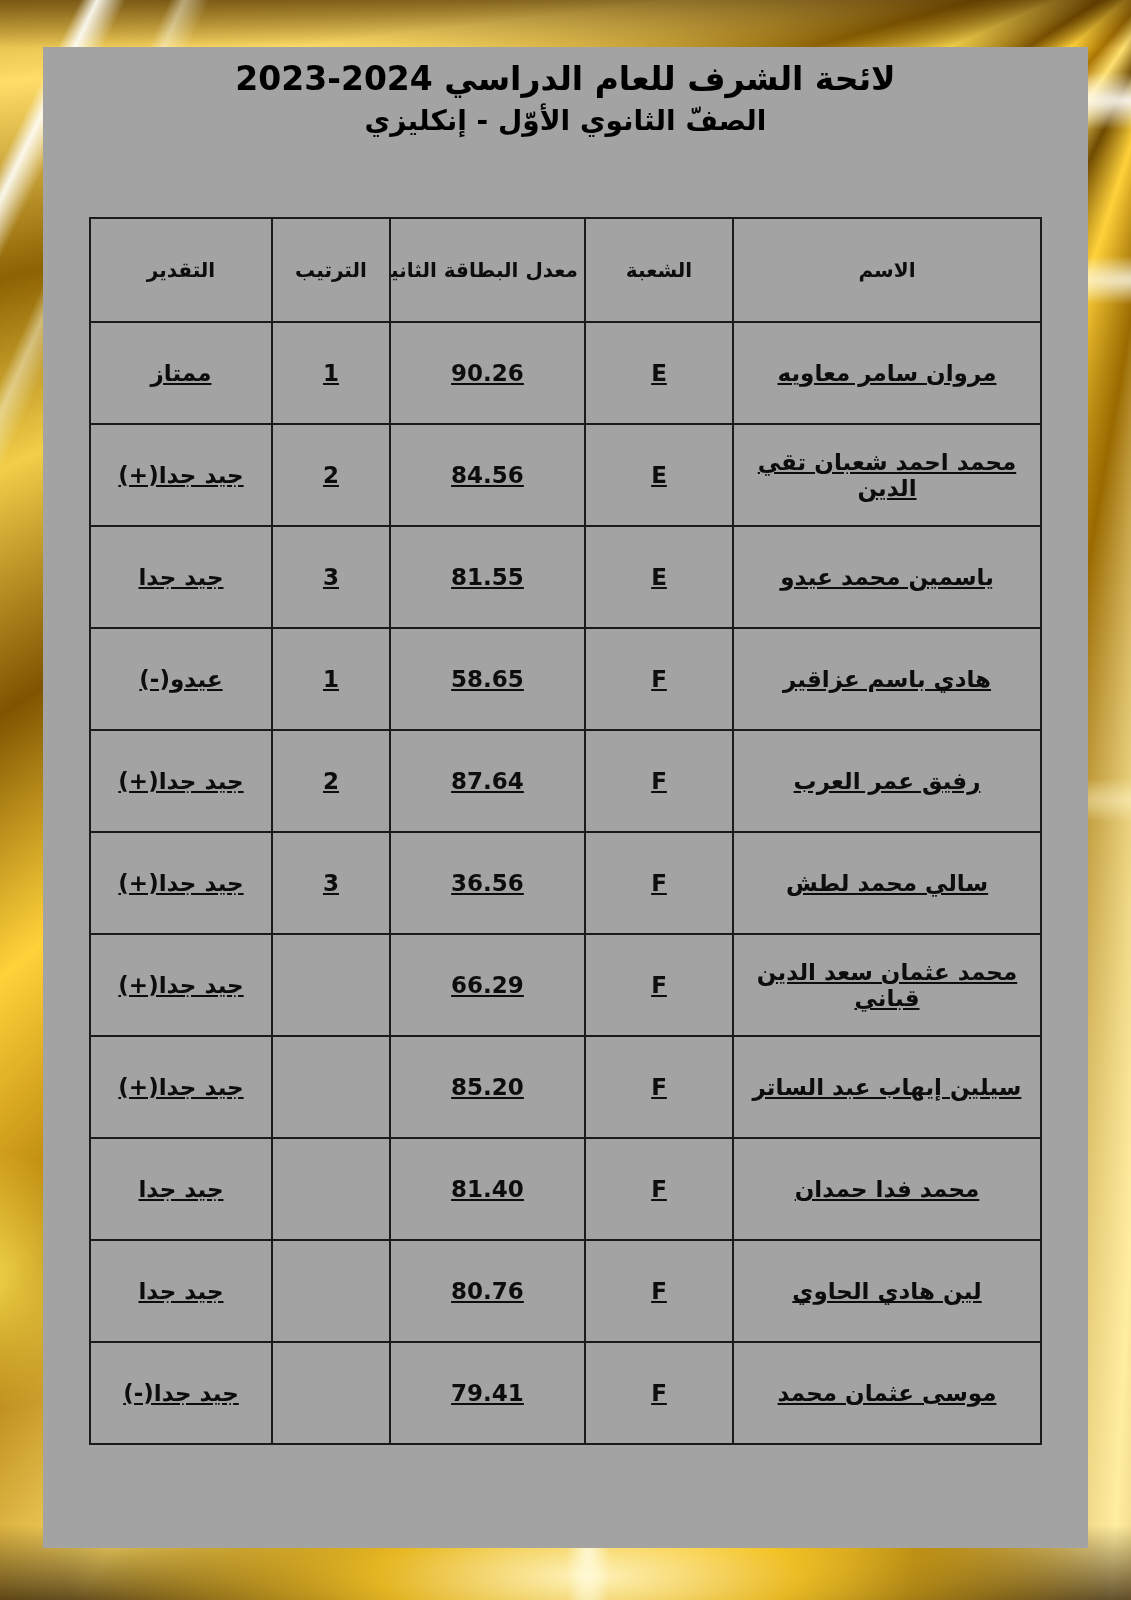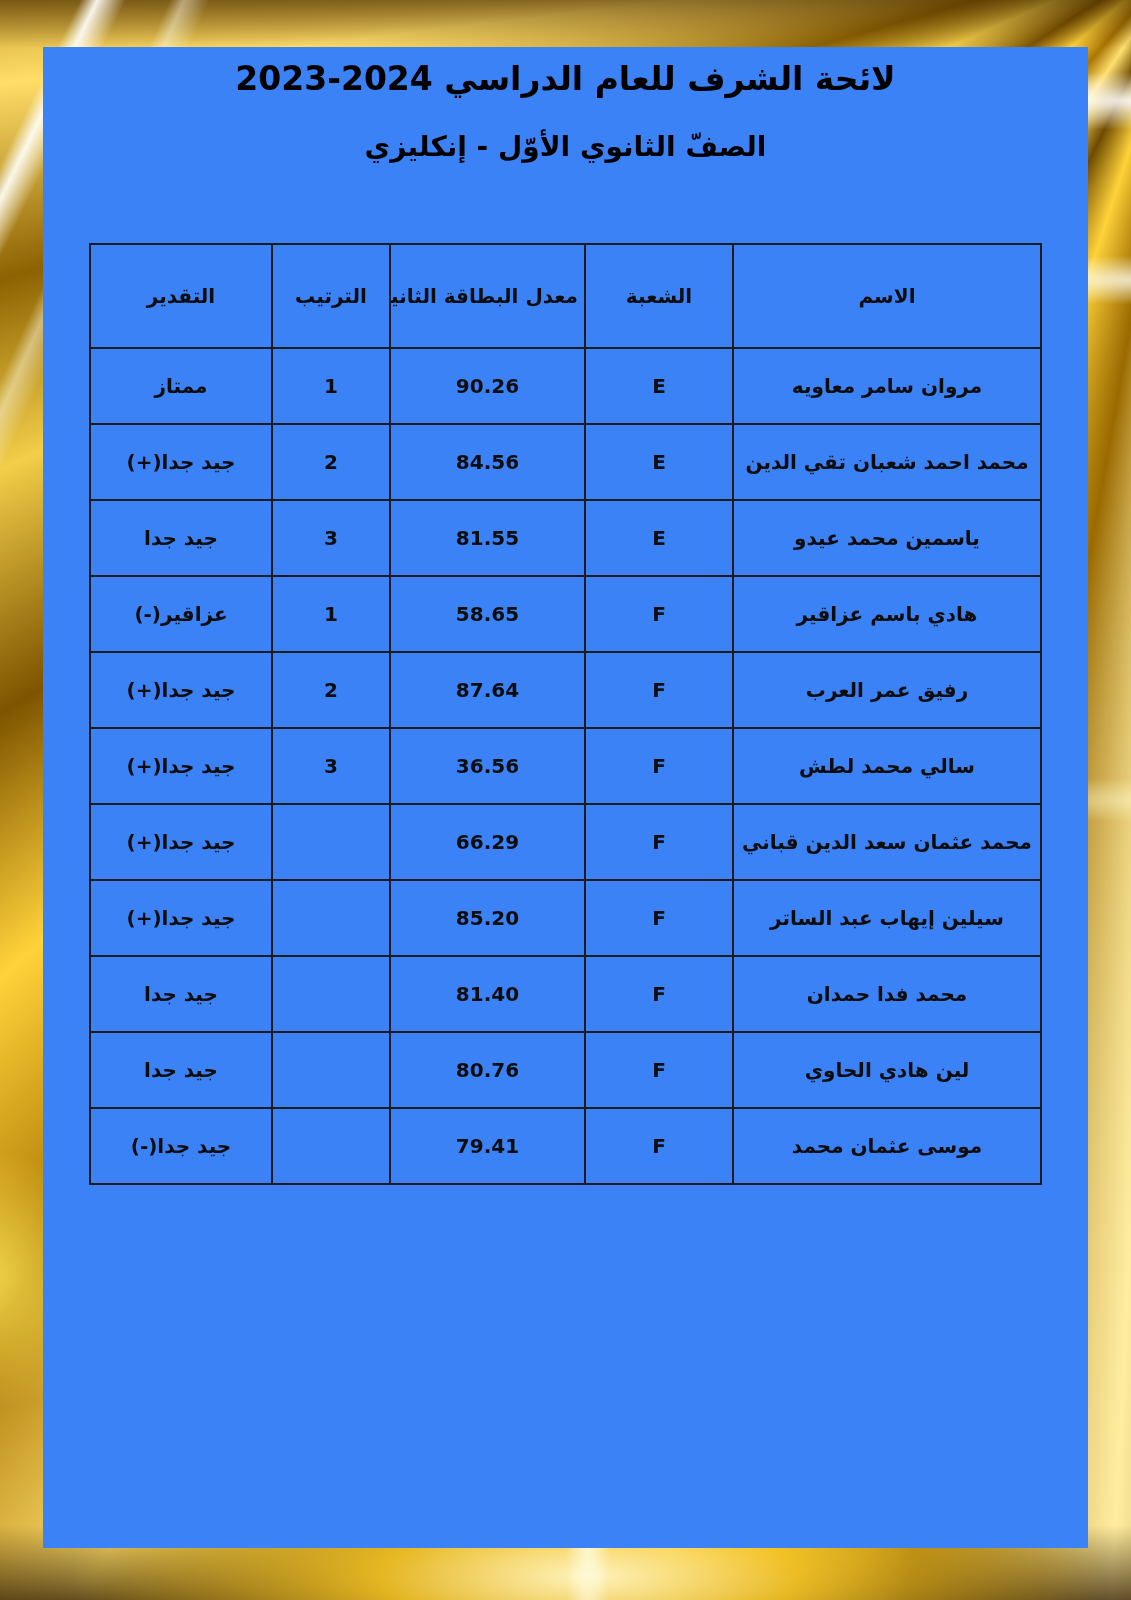--- a/index.html
+++ b/index.html
@@ -53,35 +53,34 @@
         #9a6a00 271deg,
         #d9a312 279deg,
         #b57d04 287deg 360deg);
   }
 
   
   .card {
     position: absolute;
     left: 43px; top: 47px;
     width: 1045px; height: 1501px;
-    background: #3b82f6;
+    background: #a3a3a3;
   }
 
   .titles {
     padding-top: 10px;
     text-align: center;
     color: #000000;
     font-weight: bold;
   }
   .title-line {
     font-size: 33px;
     line-height: 44px;
   }
   .subtitle {
-    margin-top: 26px;
     font-size: 28px;
     line-height: 40px;
   }
 
   
   table.grades {
     margin: 76px auto 0 auto;
     width: 951px;
     border-collapse: collapse;
     table-layout: fixed;
@@ -94,22 +93,23 @@
     font-weight: bold;
     padding: 0 6px;
     overflow: hidden;
   }
   .grades th {
     height: 104px;
     font-size: 20px;
     white-space: nowrap;
   }
   .grades td {
-    height: 76px;
-    font-size: 20px;
+    height: 102px;
+    font-size: 23px;
+    text-decoration: underline;
   }
 </style>
 </head>
 <body dir="rtl">
 
 <div class="golden-bg"></div>
 
 <div class="card">
 
   <div class="titles">
@@ -154,21 +154,21 @@
           <td>E</td>
           <td>81.55</td>
           <td>3</td>
           <td>جيد جدا</td>
         </tr>
         <tr>
           <td>هادي باسم عزاقير</td>
           <td>F</td>
           <td>58.65</td>
           <td>1</td>
-          <td>عزاقير(-)</td>
+          <td>عيدو(-)</td>
         </tr>
         <tr>
           <td>رفيق عمر العرب</td>
           <td>F</td>
           <td>87.64</td>
           <td>2</td>
           <td>جيد جدا(+)</td>
         </tr>
         <tr>
           <td>سالي محمد لطش</td>

